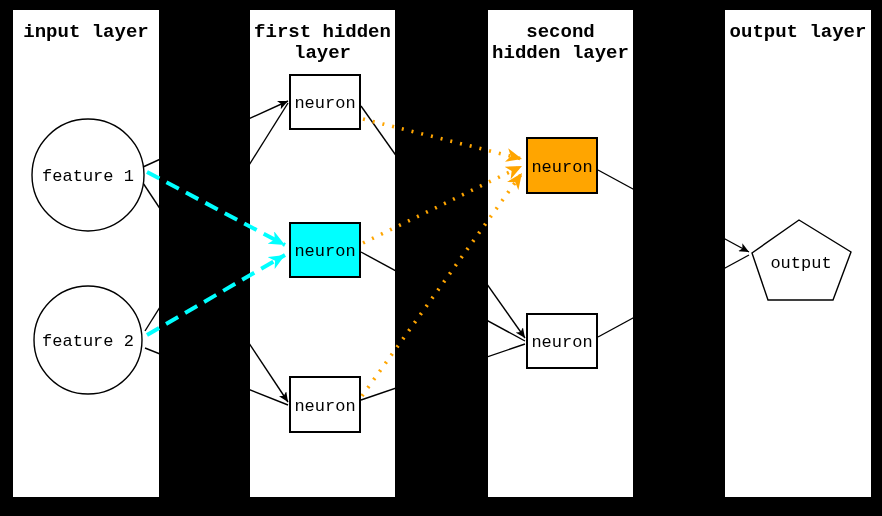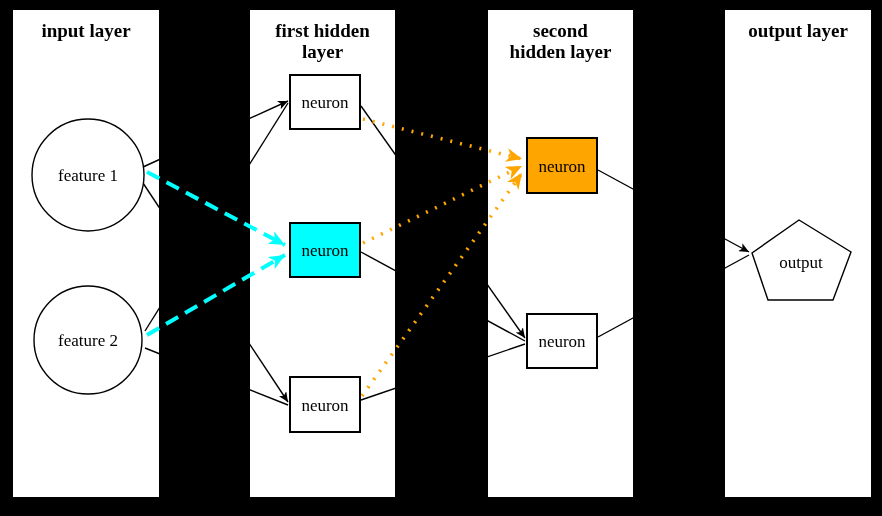--- a/index.html
+++ b/index.html
@@ -1,20 +1,20 @@
 <!DOCTYPE html>
 <html><head>
 <meta charset="utf-8">
 <style>
   html,body{margin:0;padding:0;background:#000;}
   #stage{
     position:relative;
     width:882px;height:516px;
     background:#000;
-    font-family:Liberation Serif, serif;
+    font-family:Liberation Mono, monospace;
     overflow:hidden;
   }
   svg{display:block;}
   text{fill:#000;}
   .panel-title{font-size:19px;font-weight:bold;text-anchor:middle;}
   .node-label{font-size:17px;text-anchor:middle;}
 </style>
 </head>
 <body>
 

